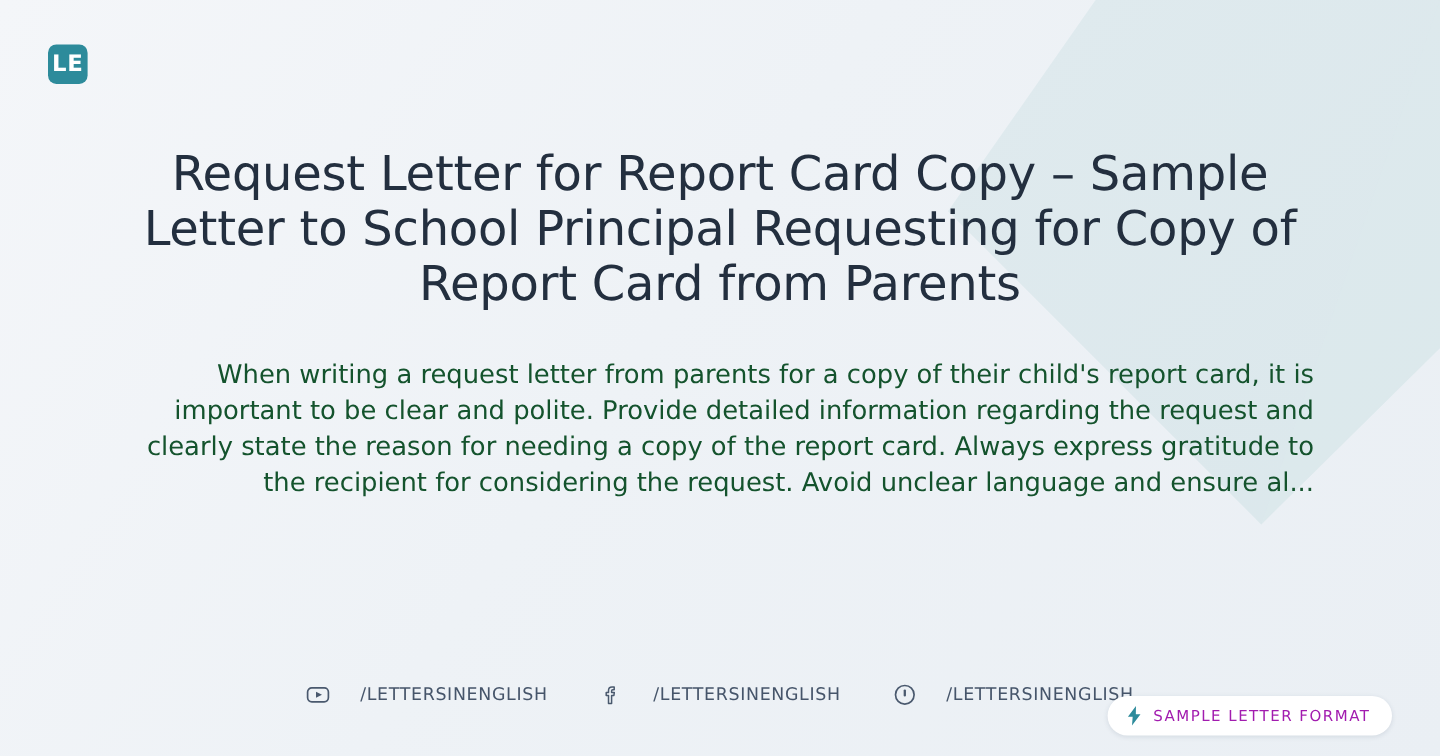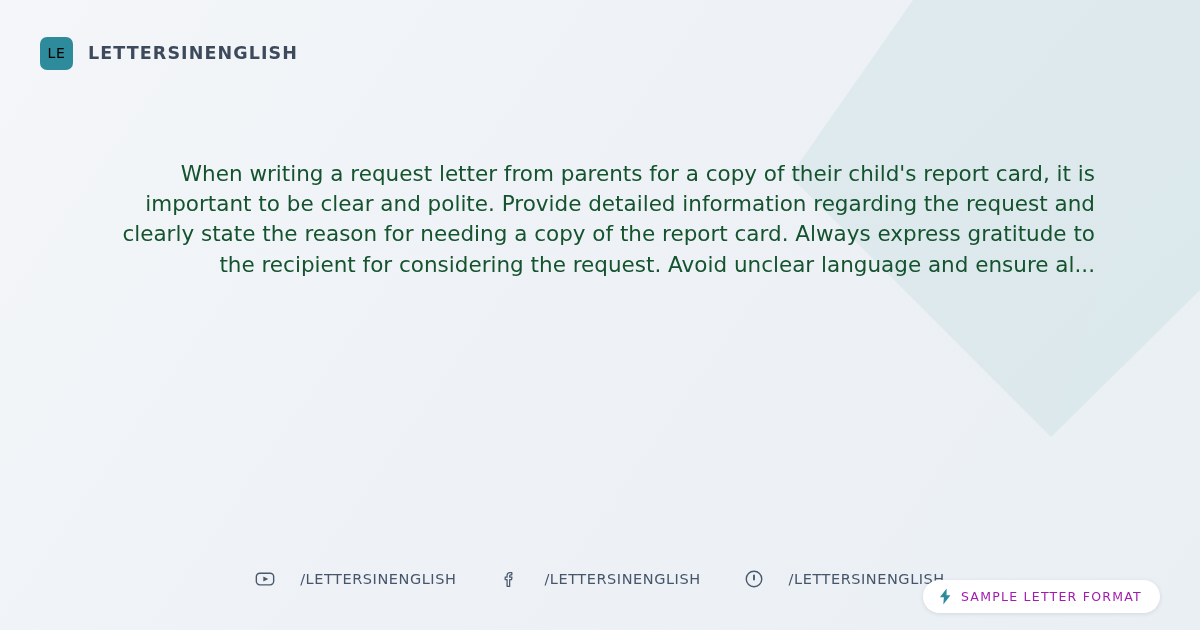--- a/index.html
+++ b/index.html
@@ -59,23 +59,23 @@
     height: 33px;
     border-radius: 7px;
     background: #2d8b9b;
     display: flex;
     align-items: center;
     justify-content: center;
     flex: 0 0 auto;
   }
 
   .brand-badge span {
-    font-size: 14px;
-    font-weight: 400;
-    color: #000000;
+    font-size: 19px;
+    font-weight: 700;
+    color: #ffffff;
     letter-spacing: 0.6px;
     line-height: 1;
   }
 
   .brand-name {
     font-size: 17.5px;
     font-weight: 700;
     letter-spacing: 1.1px;
     color: #3d4a5c;
     white-space: nowrap;
@@ -203,24 +203,24 @@
   <polygon points="913,0 1200,0 1200,290 1051,437 790,176" fill="url(#diamondGrad)"></polygon>
   <polygon points="1200,0 1200,290 1051,437" fill="#dce9ed" opacity="0.55"></polygon>
 </svg>
 
 <div id="frame">
 
   <div class="brand-row">
     <div class="brand-badge">
       <span>LE</span>
     </div>
-    <div class="brand-name">LETTERSINENGLISH</div>
   </div>
 
   <div class="headline-block">
+    <h1 class="headline">Request Letter for Report Card Copy – Sample Letter to School Principal Requesting for Copy of Report Card from Parents</h1>
     <p class="summary">When writing a request letter from parents for a copy of their child's report card, it is important to be clear and polite. Provide detailed information regarding the request and clearly state the reason for needing a copy of the report card. Always express gratitude to the recipient for considering the request. Avoid unclear language and ensure al...</p>
   </div>
 
   <div class="footer">
 
     <div class="social-list">
 
       <div class="social-item">
         <span class="ico">
           <svg width="20" height="20" viewBox="0 0 24 24" fill="none" aria-hidden="true">

